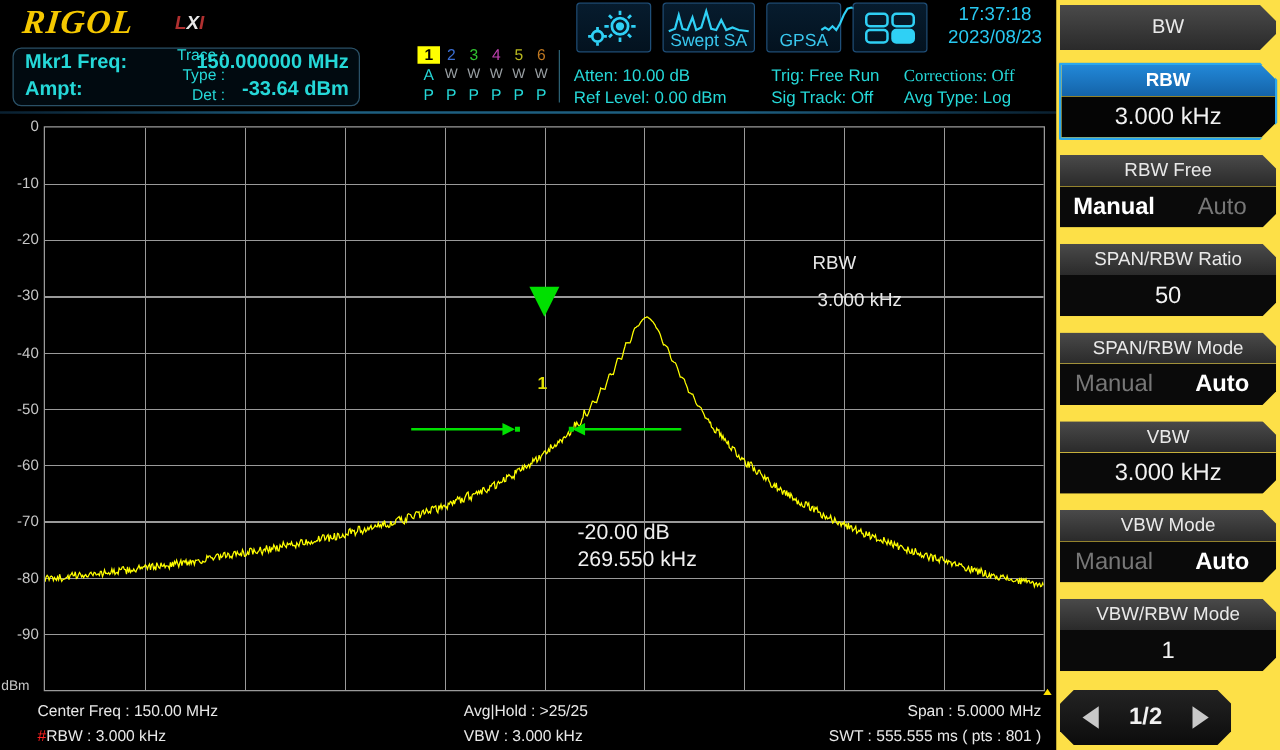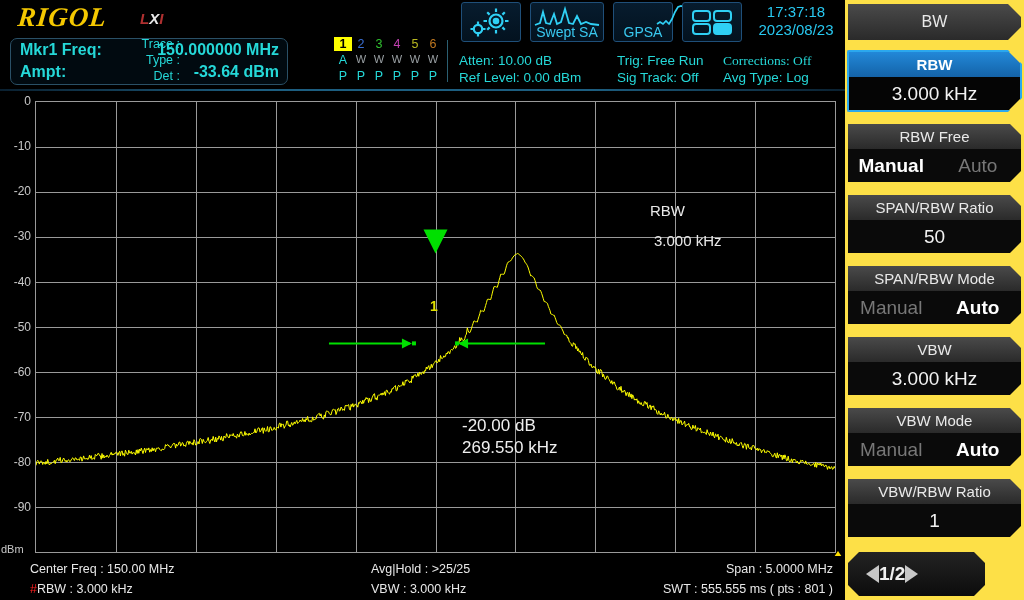--- a/index.html
+++ b/index.html
@@ -262,21 +262,21 @@
   .dual span {
     flex: 1; text-align: center; font-size: 19px;
   }
   .opt-on  { color: #ffffff; font-weight: bold; }
   .opt-off { color: #777777; }
   .pager {
     position: absolute; left: 3px; top: 552px;
     width: 137px; height: 44px;
     background: linear-gradient(#232323, #0c0c0c);
     clip-path: polygon(0 11px, 11px 0, calc(100% - 11px) 0, 100% 11px, 100% calc(100% - 11px), calc(100% - 11px) 100%, 11px 100%, 0 calc(100% - 11px));
-    display: flex; align-items: center; 
+    display: flex; align-items: center; justify-content: space-between;
     padding: 0 18px; box-sizing: border-box;
   }
   .pager .pg-txt { color: #f0f0f0; font-size: 19px; font-weight: bold; }
   .tri-l, .tri-r { width: 0; height: 0; border-top: 9px solid transparent; border-bottom: 9px solid transparent; }
   .tri-l { border-right: 13px solid #c8c8c8; }
   .tri-r { border-left: 13px solid #c8c8c8; }
 
   .corner-tri {
     position: absolute; left: 832px; top: 551px;
     width: 0; height: 0;
@@ -493,21 +493,21 @@
 
     <div class="mi" style="top:408px">
       <div class="mi-title">VBW  Mode</div>
       <div class="dual">
         <span class="opt-off">Manual</span>
         <span class="opt-on">Auto</span>
       </div>
     </div>
 
     <div class="mi" style="top:479px">
-      <div class="mi-title">VBW/RBW Ratio</div>
+      <div class="mi-title">VBW/RBW Mode</div>
       <div class="mi-value">1</div>
     </div>
 
     <div class="pager">
       <span class="tri-l"></span>
       <span class="pg-txt">1/2</span>
       <span class="tri-r"></span>
     </div>
   </div>
 

